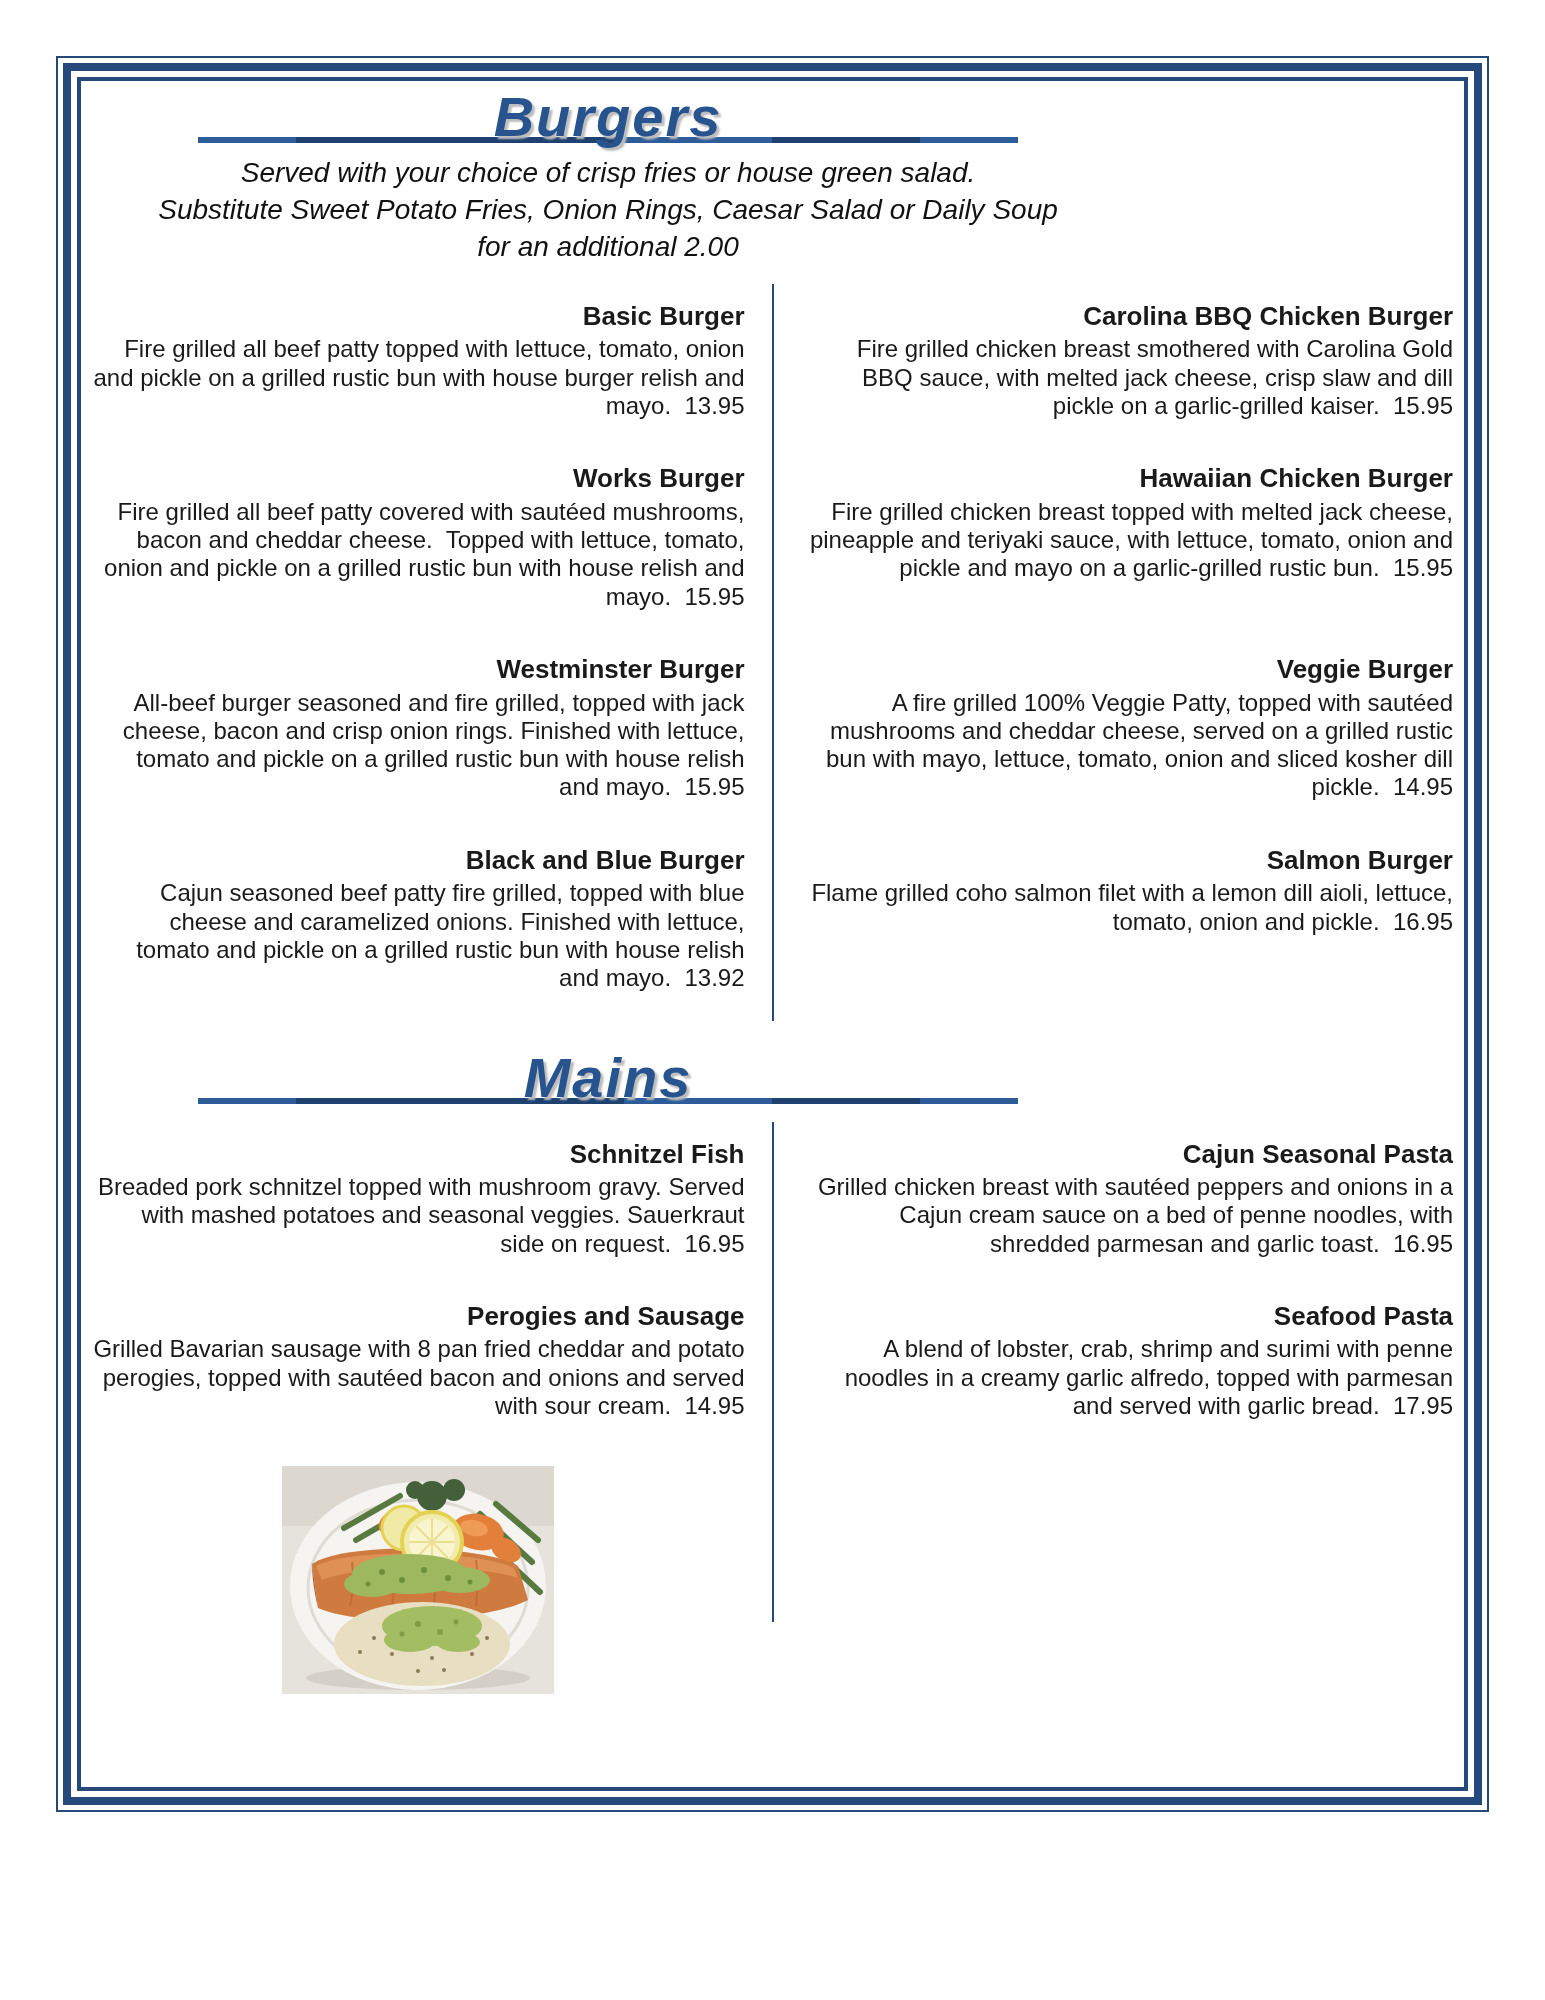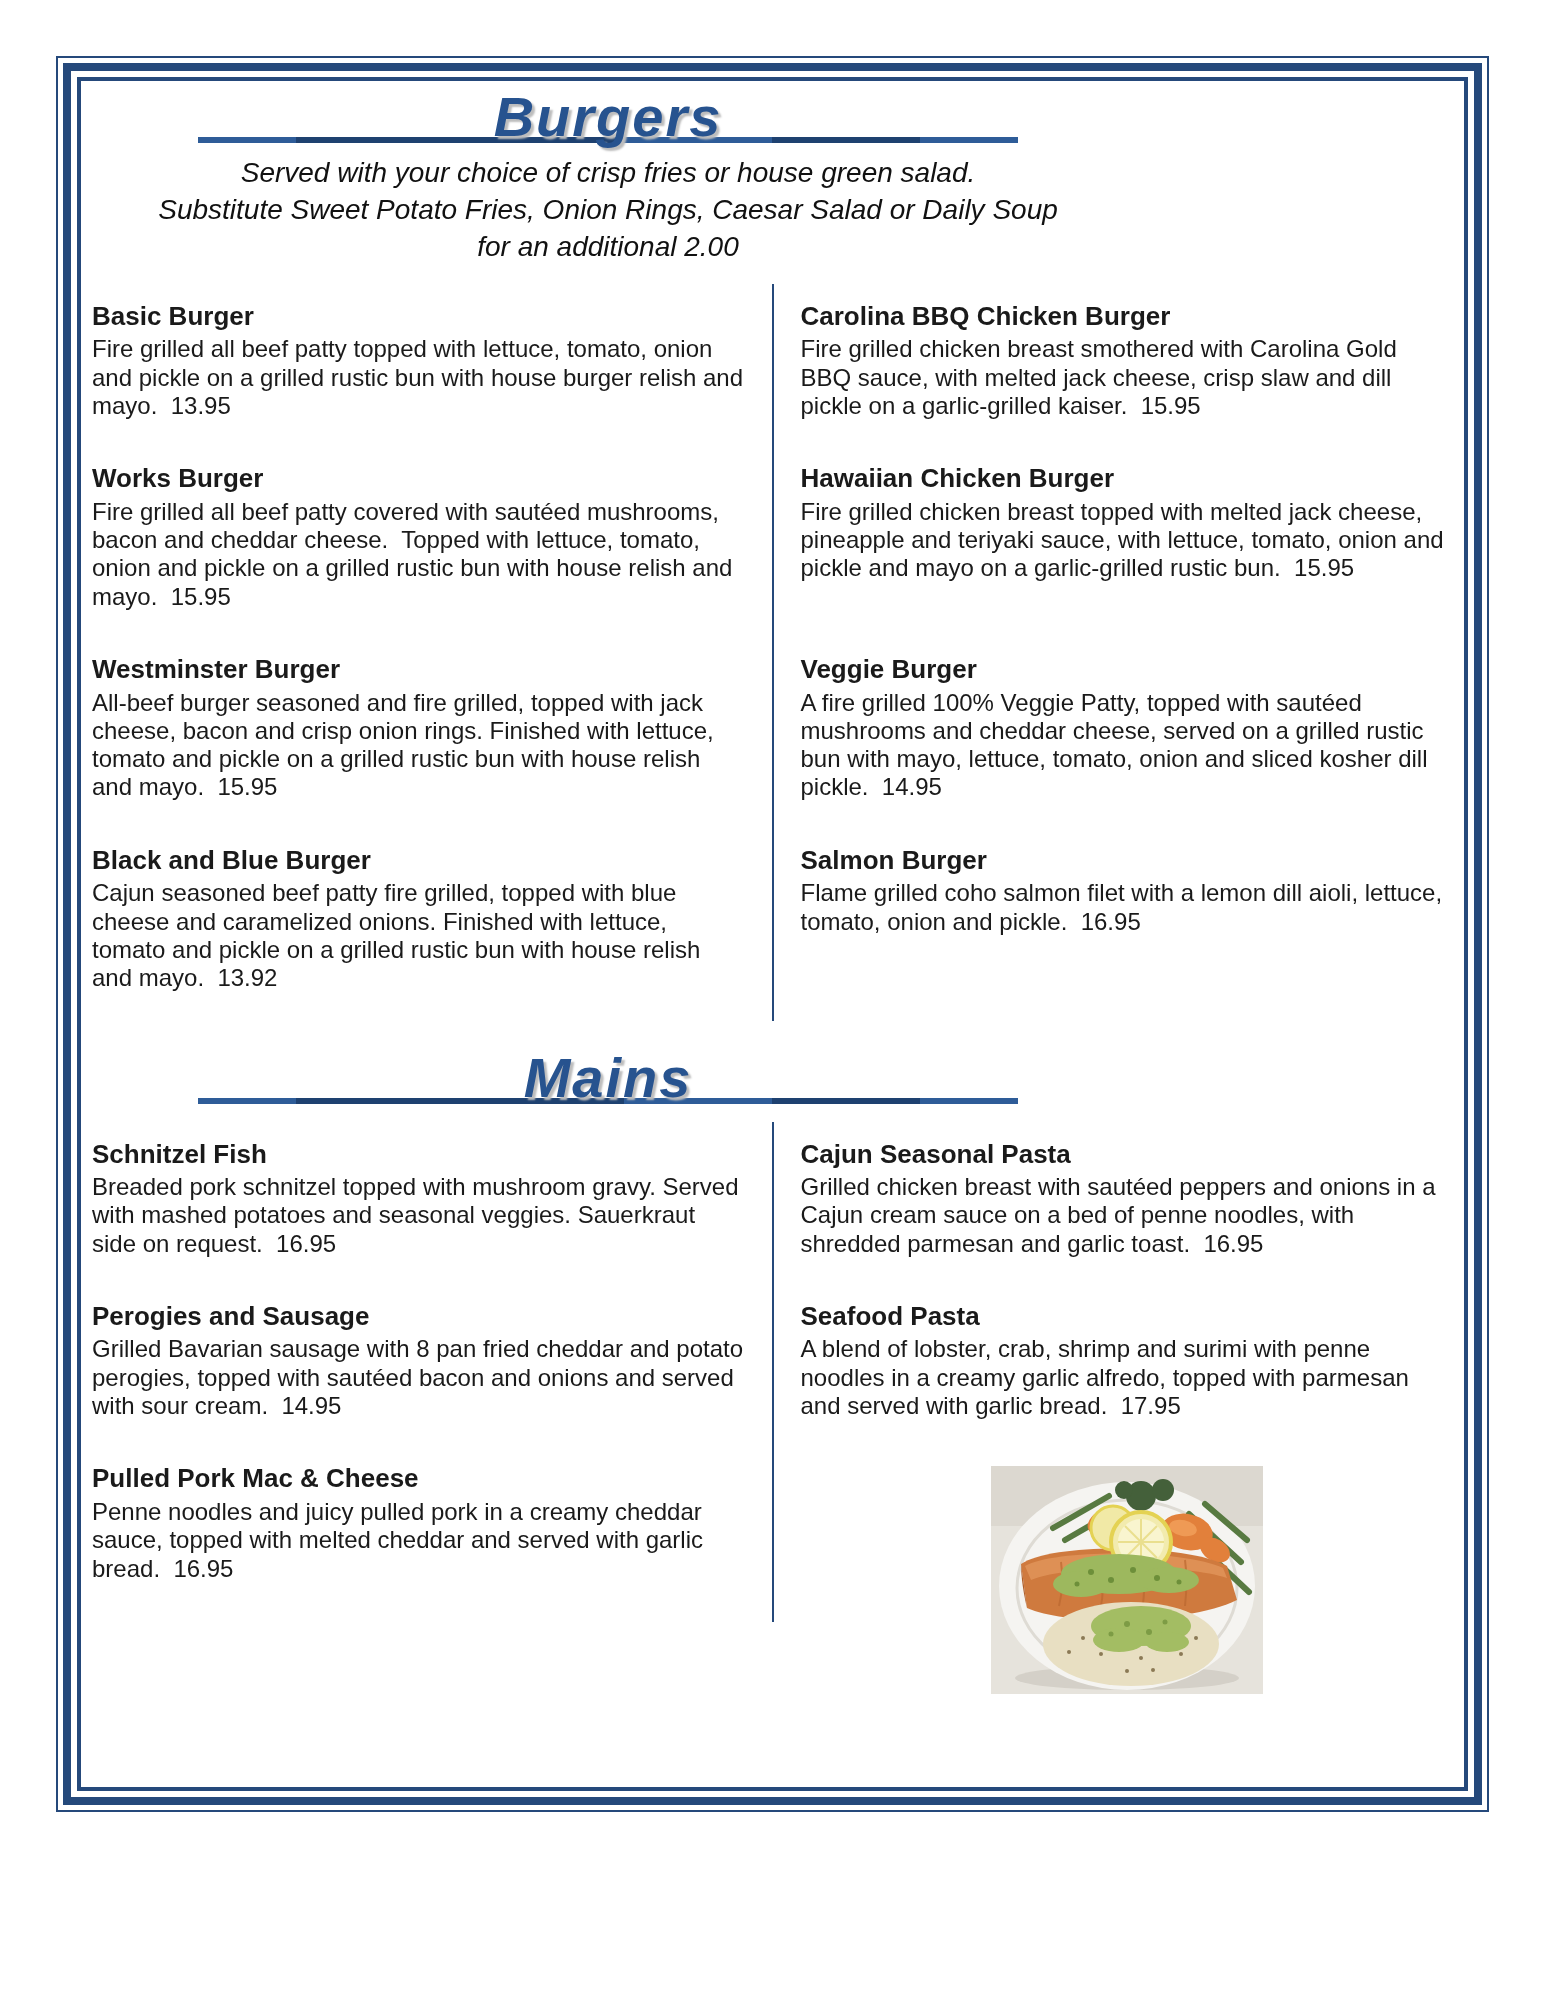--- a/index.html
+++ b/index.html
@@ -35,21 +35,21 @@
     position:relative;
     display:grid; grid-template-columns:1fr 1fr; column-gap:48px;
     margin-top:34px;
   }
   .col-divider {
     position:absolute; left:50%; width:2px; margin-left:-1px;
     top:-16px; bottom:14px; background:#25497B;
   }
   .mains-grid .col-divider { bottom:76px; }
 
-  .menu-item { text-align:left; margin-bottom:42px; padding:0 4px; }
+  .menu-item { text-align:right; margin-bottom:42px; padding:0 4px; }
   .item-name { font-size:26px; font-weight:bold; line-height:1.25; margin-bottom:3px; }
   .item-desc, .item-price-line { font-size:24px; line-height:1.18; white-space:pre-wrap; }
 
   .mains-section { margin-top:10px; }
 
   .photo-cell { text-align:center; }
   .dish-photo { display:inline-block; width:272px; height:228px; margin-top:4px; }
   .dish-photo svg { width:100%; height:100%; display:block; }
 </style>
 </head>
@@ -125,24 +125,20 @@
           <div class="item-name">Cajun Seasonal Pasta</div>
           <div class="item-desc">Grilled chicken breast with sautéed peppers and onions in a Cajun cream sauce on a bed of penne noodles, with shredded parmesan and garlic toast.  16.95</div>
         </div>
         <div class="menu-item">
           <div class="item-name">Perogies and Sausage</div>
           <div class="item-desc">Grilled Bavarian sausage with 8 pan fried cheddar and potato perogies, topped with sautéed bacon and onions and served with sour cream.  14.95</div>
         </div>
         <div class="menu-item">
           <div class="item-name">Seafood Pasta</div>
           <div class="item-desc">A blend of lobster, crab, shrimp and surimi with penne noodles in a creamy garlic alfredo, topped with parmesan and served with garlic bread.  17.95</div>
-        </div>
-        <div class="menu-item">
-          <div class="item-name">Pulled Pork Mac &amp; Cheese</div>
-          <div class="item-desc">Penne noodles and juicy pulled pork in a creamy cheddar sauce, topped with melted cheddar and served with garlic bread.  16.95</div>
         </div>
 
         <div class="photo-cell">
           <div class="dish-photo" role="img" aria-label="Broiled glazed salmon fillet topped with lemon and herb sauce, served with carrots, green beans and rice pilaf on a white plate">
             <svg viewBox="0 0 272 228" xmlns="http://www.w3.org/2000/svg">
               <rect x="0" y="0" width="272" height="228" fill="#e6e3dc"></rect>
               <rect x="0" y="0" width="272" height="60" fill="#dcd8d0"></rect>
 
               <ellipse cx="136" cy="212" rx="112" ry="12" fill="#d4d0c8"></ellipse>
               <ellipse cx="136" cy="120" rx="128" ry="104" fill="#f5f4f1"></ellipse>

